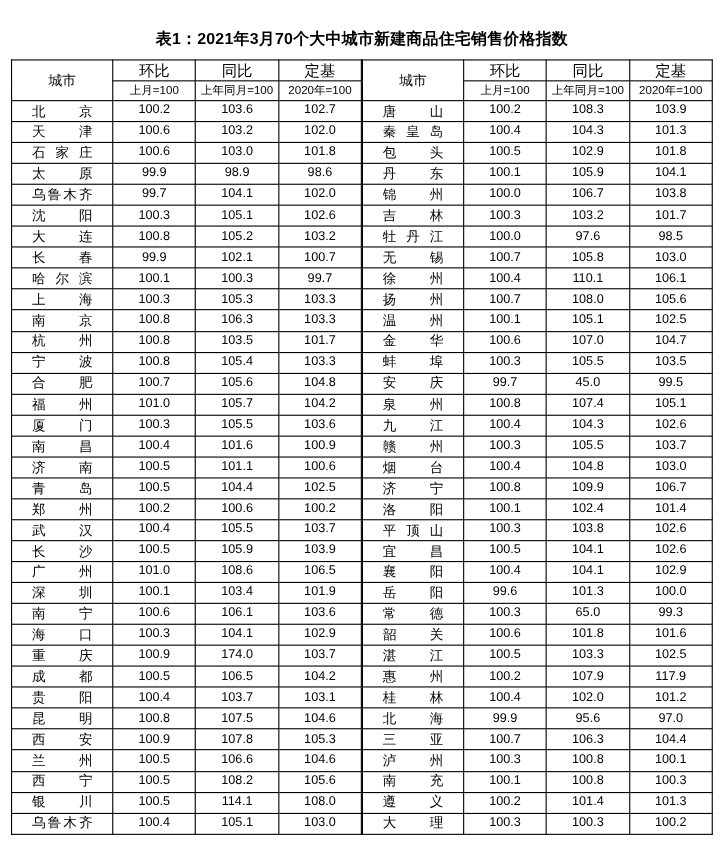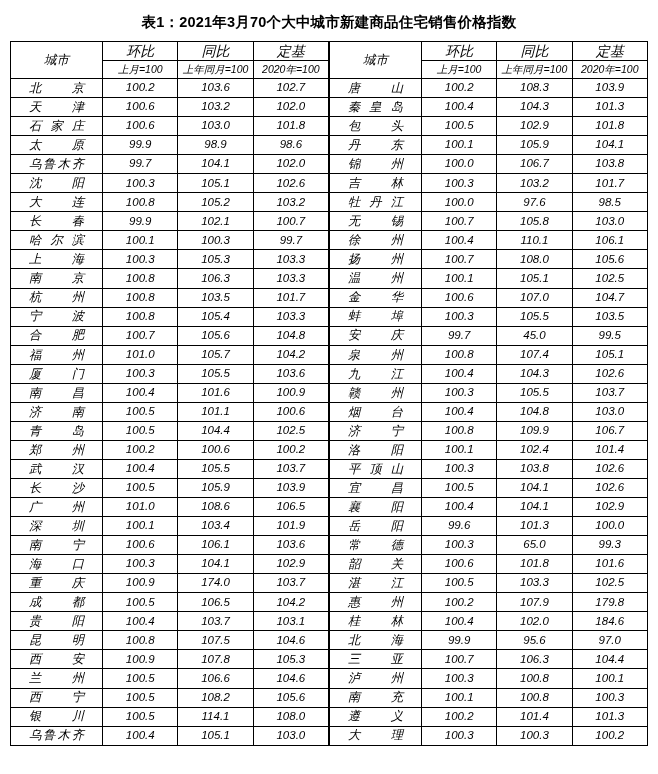--- a/index.html
+++ b/index.html
@@ -12,41 +12,40 @@
     height: 774px;
     font-family: "Liberation Serif", "DejaVu Serif", serif;
     color: #000000;
     overflow: hidden;
   }
   .page {
     width: 658px;
     height: 774px;
     position: relative;
     box-sizing: border-box;
-    padding: 4px;
+    padding: 17px;
     border-radius: 26px;
   }
   .title {
     text-align: center;
     font-weight: bold;
     font-size: 14.5px;
     letter-spacing: 0.2px;
     padding-top: 9px;
     padding-bottom: 9px;
     font-family: "Liberation Sans", "DejaVu Sans", sans-serif;
   }
   .tables-wrap {
     display: flex;
     flex-direction: row;
     justify-content: center;
     align-items: flex-start;
     gap: 0px;
     padding: 0 10px;
     box-sizing: border-box;
-    font-style: italic;
   }
   table.pricetable {
     border-collapse: collapse;
     table-layout: fixed;
     font-size: 11px;
   }
   table.pricetable.left { width: 318px; }
   table.pricetable.right { width: 318px; }
 
   table.pricetable th,
@@ -515,27 +514,27 @@
           <tr>
             <td class="city">湛江</td>
             <td class="num">100.5</td>
             <td class="num">103.3</td>
             <td class="num">102.5</td>
           </tr>
           <tr>
             <td class="city">惠州</td>
             <td class="num">100.2</td>
             <td class="num">107.9</td>
-            <td class="num">179.8</td>
+            <td class="num">117.9</td>
           </tr>
           <tr>
             <td class="city">桂林</td>
             <td class="num">100.4</td>
             <td class="num">102.0</td>
-            <td class="num">184.6</td>
+            <td class="num">101.2</td>
           </tr>
           <tr>
             <td class="city">北海</td>
             <td class="num">99.9</td>
             <td class="num">95.6</td>
             <td class="num">97.0</td>
           </tr>
           <tr>
             <td class="city">三亚</td>
             <td class="num">100.7</td>

